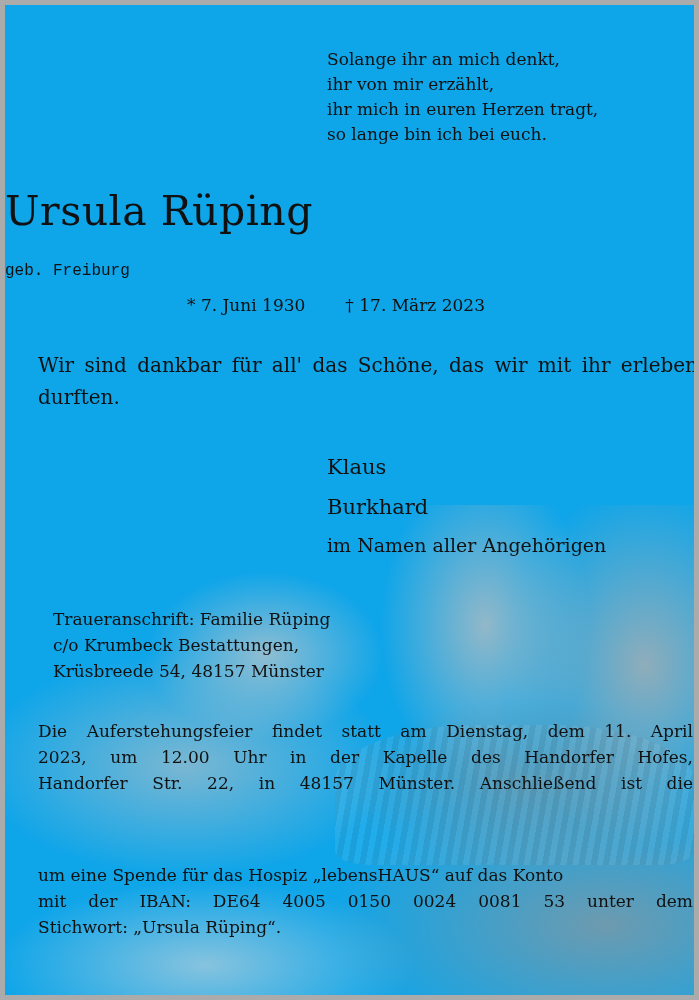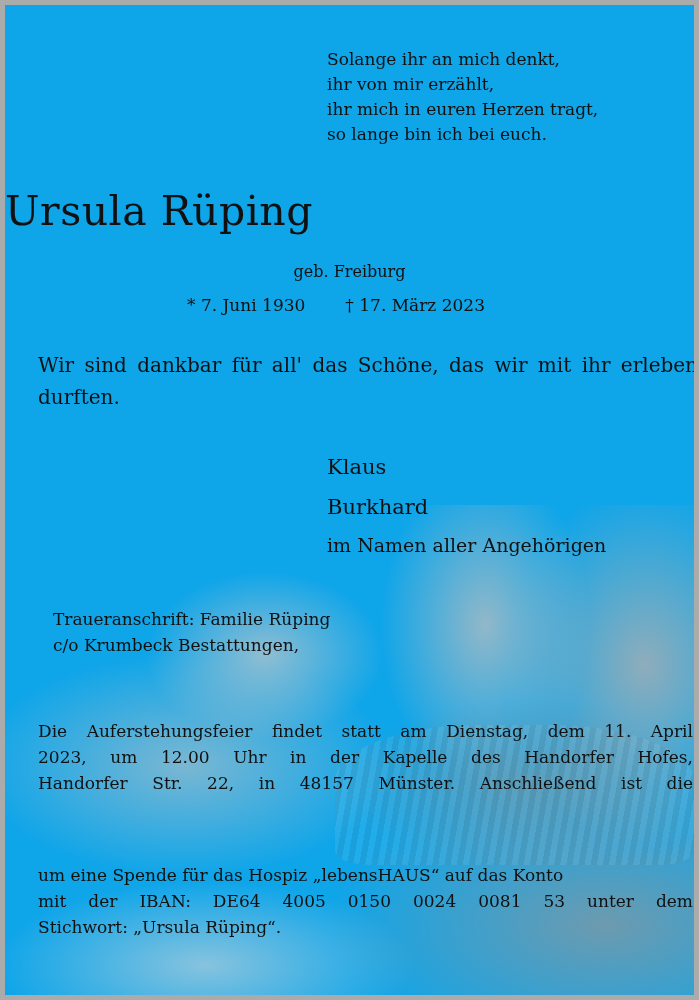--- a/index.html
+++ b/index.html
@@ -30,21 +30,21 @@
       background: repeating-linear-gradient(100deg, rgba(120,120,120,0.12) 0 6px, rgba(255,255,255,0.08) 6px 12px);
       border-radius: 40% 40% 10% 10%;
     }
     .text { position: absolute; white-space: nowrap; }
     .poem { left: 322px; top: 42px; font-size: 17px; line-height: 25px; }
     .poem div { height: 25px; }
     .name {
       left: 0; width: 689px; top: 182px; text-align: left;
       font-size: 41px; letter-spacing: 0.5px;
     }
-    .birthname { left: 0; width: 689px; top: 257px; text-align: center; font-size: 16px; }
+    .birthname { left: 0; width: 689px; top: 257px; font-size: 16px; font-family: Liberation Mono, monospace; }
     .dates { left: 182px; top: 290px; font-size: 17px; }
     .dates span.gap { display: inline-block; width: 40px; }
     .thanks {
       left: 33px; top: 344px; width: 660px; font-size: 20px; line-height: 32px;
       white-space: normal; text-align: justify; text-align-last: left;
     }
     .signers { left: 322px; top: 442px; }
     .signer-name { font-size: 21px; line-height: 40px; }
     .signer-note { font-size: 19px; line-height: 36px; }
     .address { left: 48px; top: 601px; font-size: 17px; line-height: 26px; }
@@ -81,20 +81,21 @@
 
   <div class="text signers">
     <div class="signer-name">Klaus</div>
     <div class="signer-name">Burkhard</div>
     <div class="signer-note">im Namen aller Angehörigen</div>
   </div>
 
   <div class="text address">
     <div>Traueranschrift: Familie Rüping</div>
     <div>c/o Krumbeck Bestattungen,</div>
+    <div>Krüsbreede 54, 48157 Münster</div>
   </div>
 
   <div class="text para ceremony">
     <span class="line">Die Auferstehungsfeier findet statt am Dienstag, dem 11. April</span>
     <span class="line">2023, um 12.00 Uhr in der Kapelle des Handorfer Hofes,</span>
     <span class="line">Handorfer Str. 22, in 48157 Münster. Anschließend ist die</span>
   </div>
 
   <div class="text para donation">
     <span class="line last">um eine Spende für das Hospiz „lebensHAUS“ auf das Konto</span>

